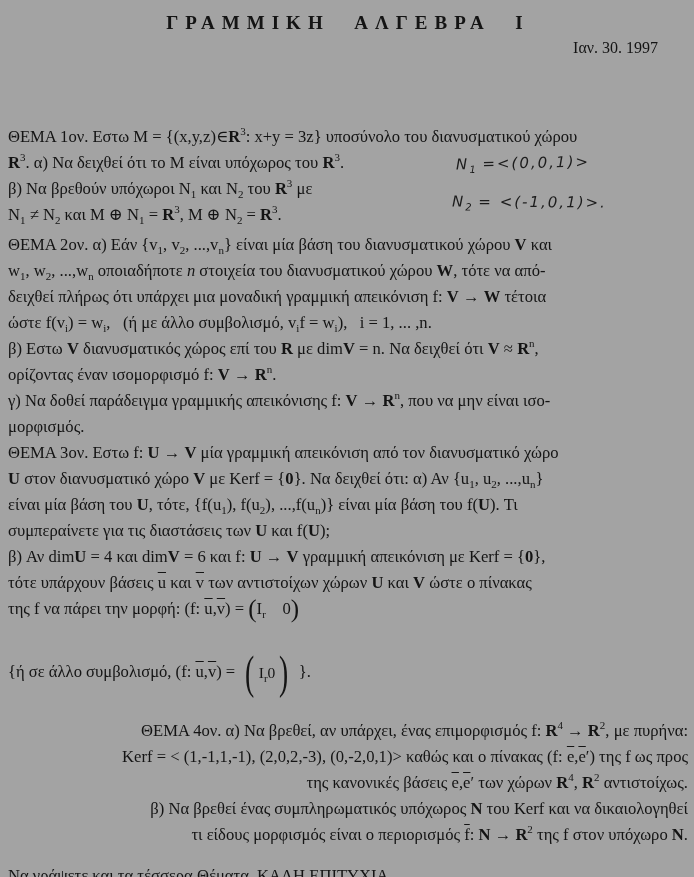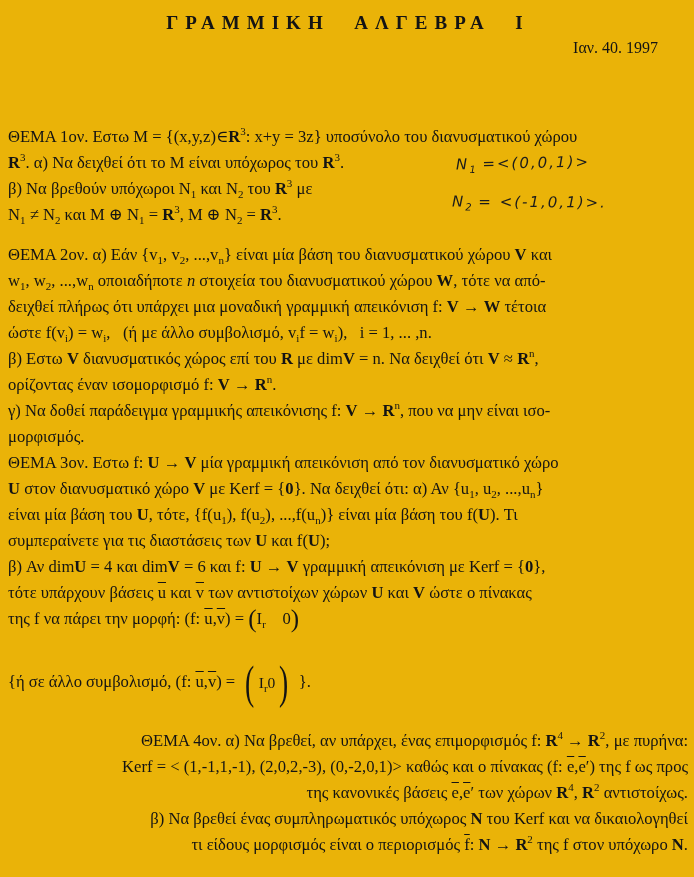--- a/index.html
+++ b/index.html
@@ -1,20 +1,20 @@
 <!DOCTYPE html>
 <html><head>
 <meta charset="utf-8">
 <style>
   html,body{margin:0;padding:0;background:#e8e8e8;}
   .page{
     position:relative;
     width:694px;height:877px;
     margin:0 auto;
-    background:#eab308;
+    background:#a3a3a3;
     color:#141414;
     font-family:"Liberation Serif","DejaVu Serif",serif;
     font-size:16.6px;
     line-height:26px;
     overflow:hidden;
     box-sizing:border-box;
     padding:8px 6px 0 8px;
   }
   .title{
     margin:0;
@@ -29,21 +29,21 @@
   }
   .date{
     text-align:right;
     padding-right:30px;
     font-size:16px;
     line-height:20px;
     margin-top:4px;
   }
   .theme{margin:0;}
   .theme-1{margin-top:66px;}
-  .theme-2{margin-top:14px;}
+  .theme-2{margin-top:4px;}
   .theme-3{}
   .theme-4{margin-top:20px;text-align:right;}
   .alt-line{margin-top:24px;line-height:52px;white-space:nowrap;}
   .footer-line{margin:15px 0 8px 0;}
   sub{font-size:11px;line-height:0;}
   sup{font-size:11px;line-height:0;}
   b{font-weight:700;}
   .ov{text-decoration:overline;}
   
   .mx{font-size:25px;line-height:0;vertical-align:-3px;font-weight:400;}
@@ -64,21 +64,21 @@
   .annot sub{font-size:10px;letter-spacing:0;}
   .annot-1{left:456px;top:150px;transform:rotate(-1.2deg);}
   .annot-2{left:452px;top:189px;transform:rotate(0.4deg);}
 </style>
 </head>
 <body>
 
 <div class="page">
 
   <h1 class="title">ΓΡΑΜΜΙΚΗ ΑΛΓΕΒΡΑ Ι</h1>
-  <div class="date">Ιαν. 40. 1997</div>
+  <div class="date">Ιαν. 30. 1997</div>
 
   <p class="theme theme-1">ΘΕΜΑ 1ον. Εστω M = {(x,y,z)∈<b>R</b><sup>3</sup>: x+y = 3z} υποσύνολο του διανυσματικού χώρου<br><b>R</b><sup>3</sup>. α) Να δειχθεί ότι το M είναι υπόχωρος του <b>R</b><sup>3</sup>.<br>β) Να βρεθούν υπόχωροι N<sub>1</sub> και N<sub>2</sub> του <b>R</b><sup>3</sup> με<br>N<sub>1</sub> ≠ N<sub>2</sub> και M ⊕ N<sub>1</sub> = <b>R</b><sup>3</sup>, M ⊕ N<sub>2</sub> = <b>R</b><sup>3</sup>.</p>
 
   <div class="annot annot-1">N<sub>1</sub> =&lt;(0,0,1)&gt;</div>
   <div class="annot annot-2">N<sub>2</sub> = &lt;(-1,0,1)&gt;.</div>
 
   <p class="theme theme-2">ΘΕΜΑ 2ον. α) Εάν {v<sub>1</sub>, v<sub>2</sub>, ...,v<sub>n</sub>} είναι μία βάση του διανυσματικού χώρου <b>V</b> και<br>w<sub>1</sub>, w<sub>2</sub>, ...,w<sub>n</sub> οποιαδήποτε <i>n</i> στοιχεία του διανυσματικού χώρου <b>W</b>, τότε να από-<br>δειχθεί πλήρως ότι υπάρχει μια μοναδική γραμμική απεικόνιση f: <b>V</b> → <b>W</b> τέτοια<br>ώστε f(v<sub>i</sub>) = w<sub>i</sub>,&nbsp;&nbsp;&nbsp;(ή με άλλο συμβολισμό, v<sub>i</sub>f = w<sub>i</sub>),&nbsp;&nbsp;&nbsp;i = 1, ... ,n.<br>β) Εστω <b>V</b> διανυσματικός χώρος επί του <b>R</b> με dim<b>V</b> = n. Να δειχθεί ότι <b>V</b> ≈ <b>R</b><sup>n</sup>,<br>ορίζοντας έναν ισομορφισμό f: <b>V</b> → <b>R</b><sup>n</sup>.<br>γ) Να δοθεί παράδειγμα γραμμικής απεικόνισης f: <b>V</b> → <b>R</b><sup>n</sup>, που να μην είναι ισο-<br>μορφισμός.</p>
 
   <p class="theme theme-3">ΘΕΜΑ 3ον. Εστω f: <b>U</b> → <b>V</b> μία γραμμική απεικόνιση από τον διανυσματικό χώρο<br><b>U</b> στον διανυσματικό χώρο <b>V</b> με Kerf = {<b>0</b>}. Να δειχθεί ότι: α) Αν {u<sub>1</sub>, u<sub>2</sub>, ...,u<sub>n</sub>}<br>είναι μία βάση του <b>U</b>, τότε, {f(u<sub>1</sub>), f(u<sub>2</sub>), ...,f(u<sub>n</sub>)} είναι μία βάση του f(<b>U</b>). Τι<br>συμπεραίνετε για τις διαστάσεις των <b>U</b> και f(<b>U</b>);<br>β) Αν dim<b>U</b> = 4 και dim<b>V</b> = 6 και f: <b>U</b> → <b>V</b> γραμμική απεικόνιση με Kerf = {<b>0</b>},<br>τότε υπάρχουν βάσεις <span class="ov">u</span> και <span class="ov">v</span> των αντιστοίχων χώρων <b>U</b> και <b>V</b> ώστε ο πίνακας<br>της f να πάρει την μορφή: (f: <span class="ov">u</span>,<span class="ov">v</span>) = <span class="mx">(</span>I<sub>r</sub>&nbsp;&nbsp;&nbsp;&nbsp;0<span class="mx">)</span></p>
 

